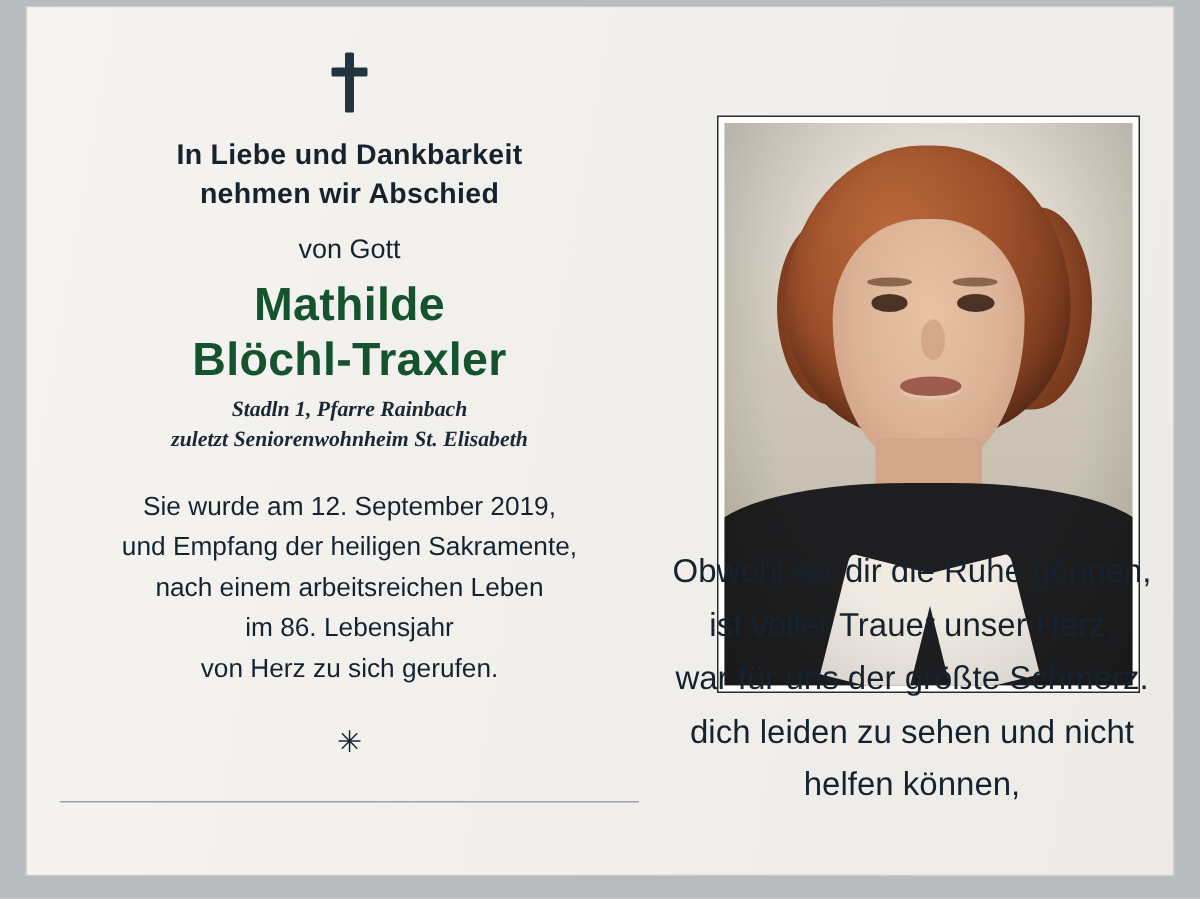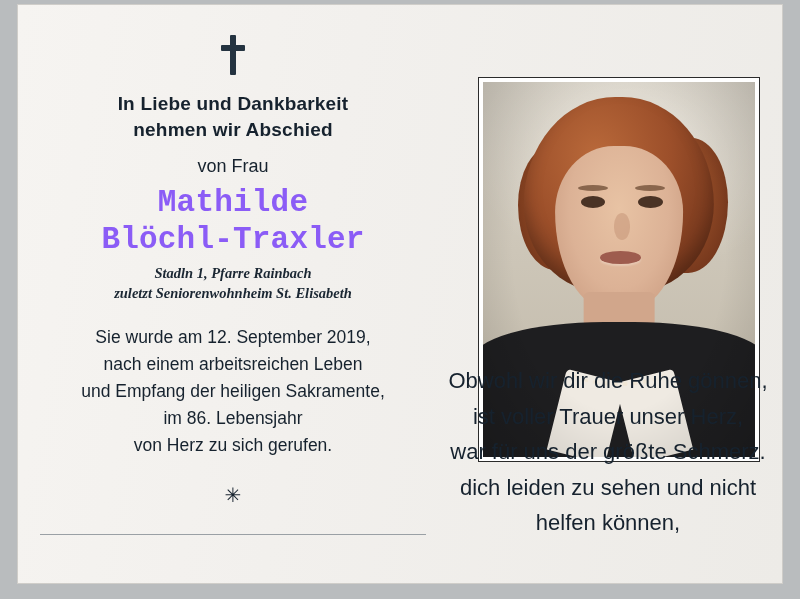--- a/index.html
+++ b/index.html
@@ -94,25 +94,25 @@
   }
 
   .vonfrau {
     font-family: "Liberation Sans", sans-serif;
     font-size: 18px;
     color: #16222e;
     margin: 0 0 8px 0;
   }
 
   .name {
-    font-family: Liberation Mono, monospace;
+    font-family: Liberation Sans, sans-serif;
     font-weight: bold;
     font-size: 31px;
     line-height: 1.18;
-    color: #8b5cf6;
+    color: #14532d;
     margin: 0 0 6px 0;
     letter-spacing: .2px;
   }
 
   .addr {
     font-family: "Liberation Serif", serif;
     font-style: italic;
     font-weight: bold;
     font-size: 14.5px;
     line-height: 1.35;
@@ -357,36 +357,36 @@
         <div class="cross">
           <div class="v"></div>
           <div class="h"></div>
         </div>
 
         <p class="intro">
           <span class="line">In Liebe und Dankbarkeit</span>
           <span class="line">nehmen wir Abschied</span>
         </p>
 
-        <p class="vonfrau">von Frau</p>
+        <p class="vonfrau">von Gott</p>
 
         <p class="name">
           <span class="line">Mathilde</span>
           <span class="line">Blöchl-Traxler</span>
         </p>
 
         <p class="addr">
           <span class="line">Stadln 1, Pfarre Rainbach</span>
           <span class="line">zuletzt Seniorenwohnheim St. Elisabeth</span>
         </p>
 
         <p class="body-text">
           <span class="line">Sie wurde am 12. September 2019,</span>
+          <span class="line">und Empfang der heiligen Sakramente,</span>
           <span class="line">nach einem arbeitsreichen Leben</span>
-          <span class="line">und Empfang der heiligen Sakramente,</span>
           <span class="line">im 86. Lebensjahr</span>
           <span class="line">von Herz zu sich gerufen.</span>
         </p>
 
         <p class="asterisk">✳</p>
 
         <div class="footer-rule"></div>
       </div>
 
       <div class="right">

